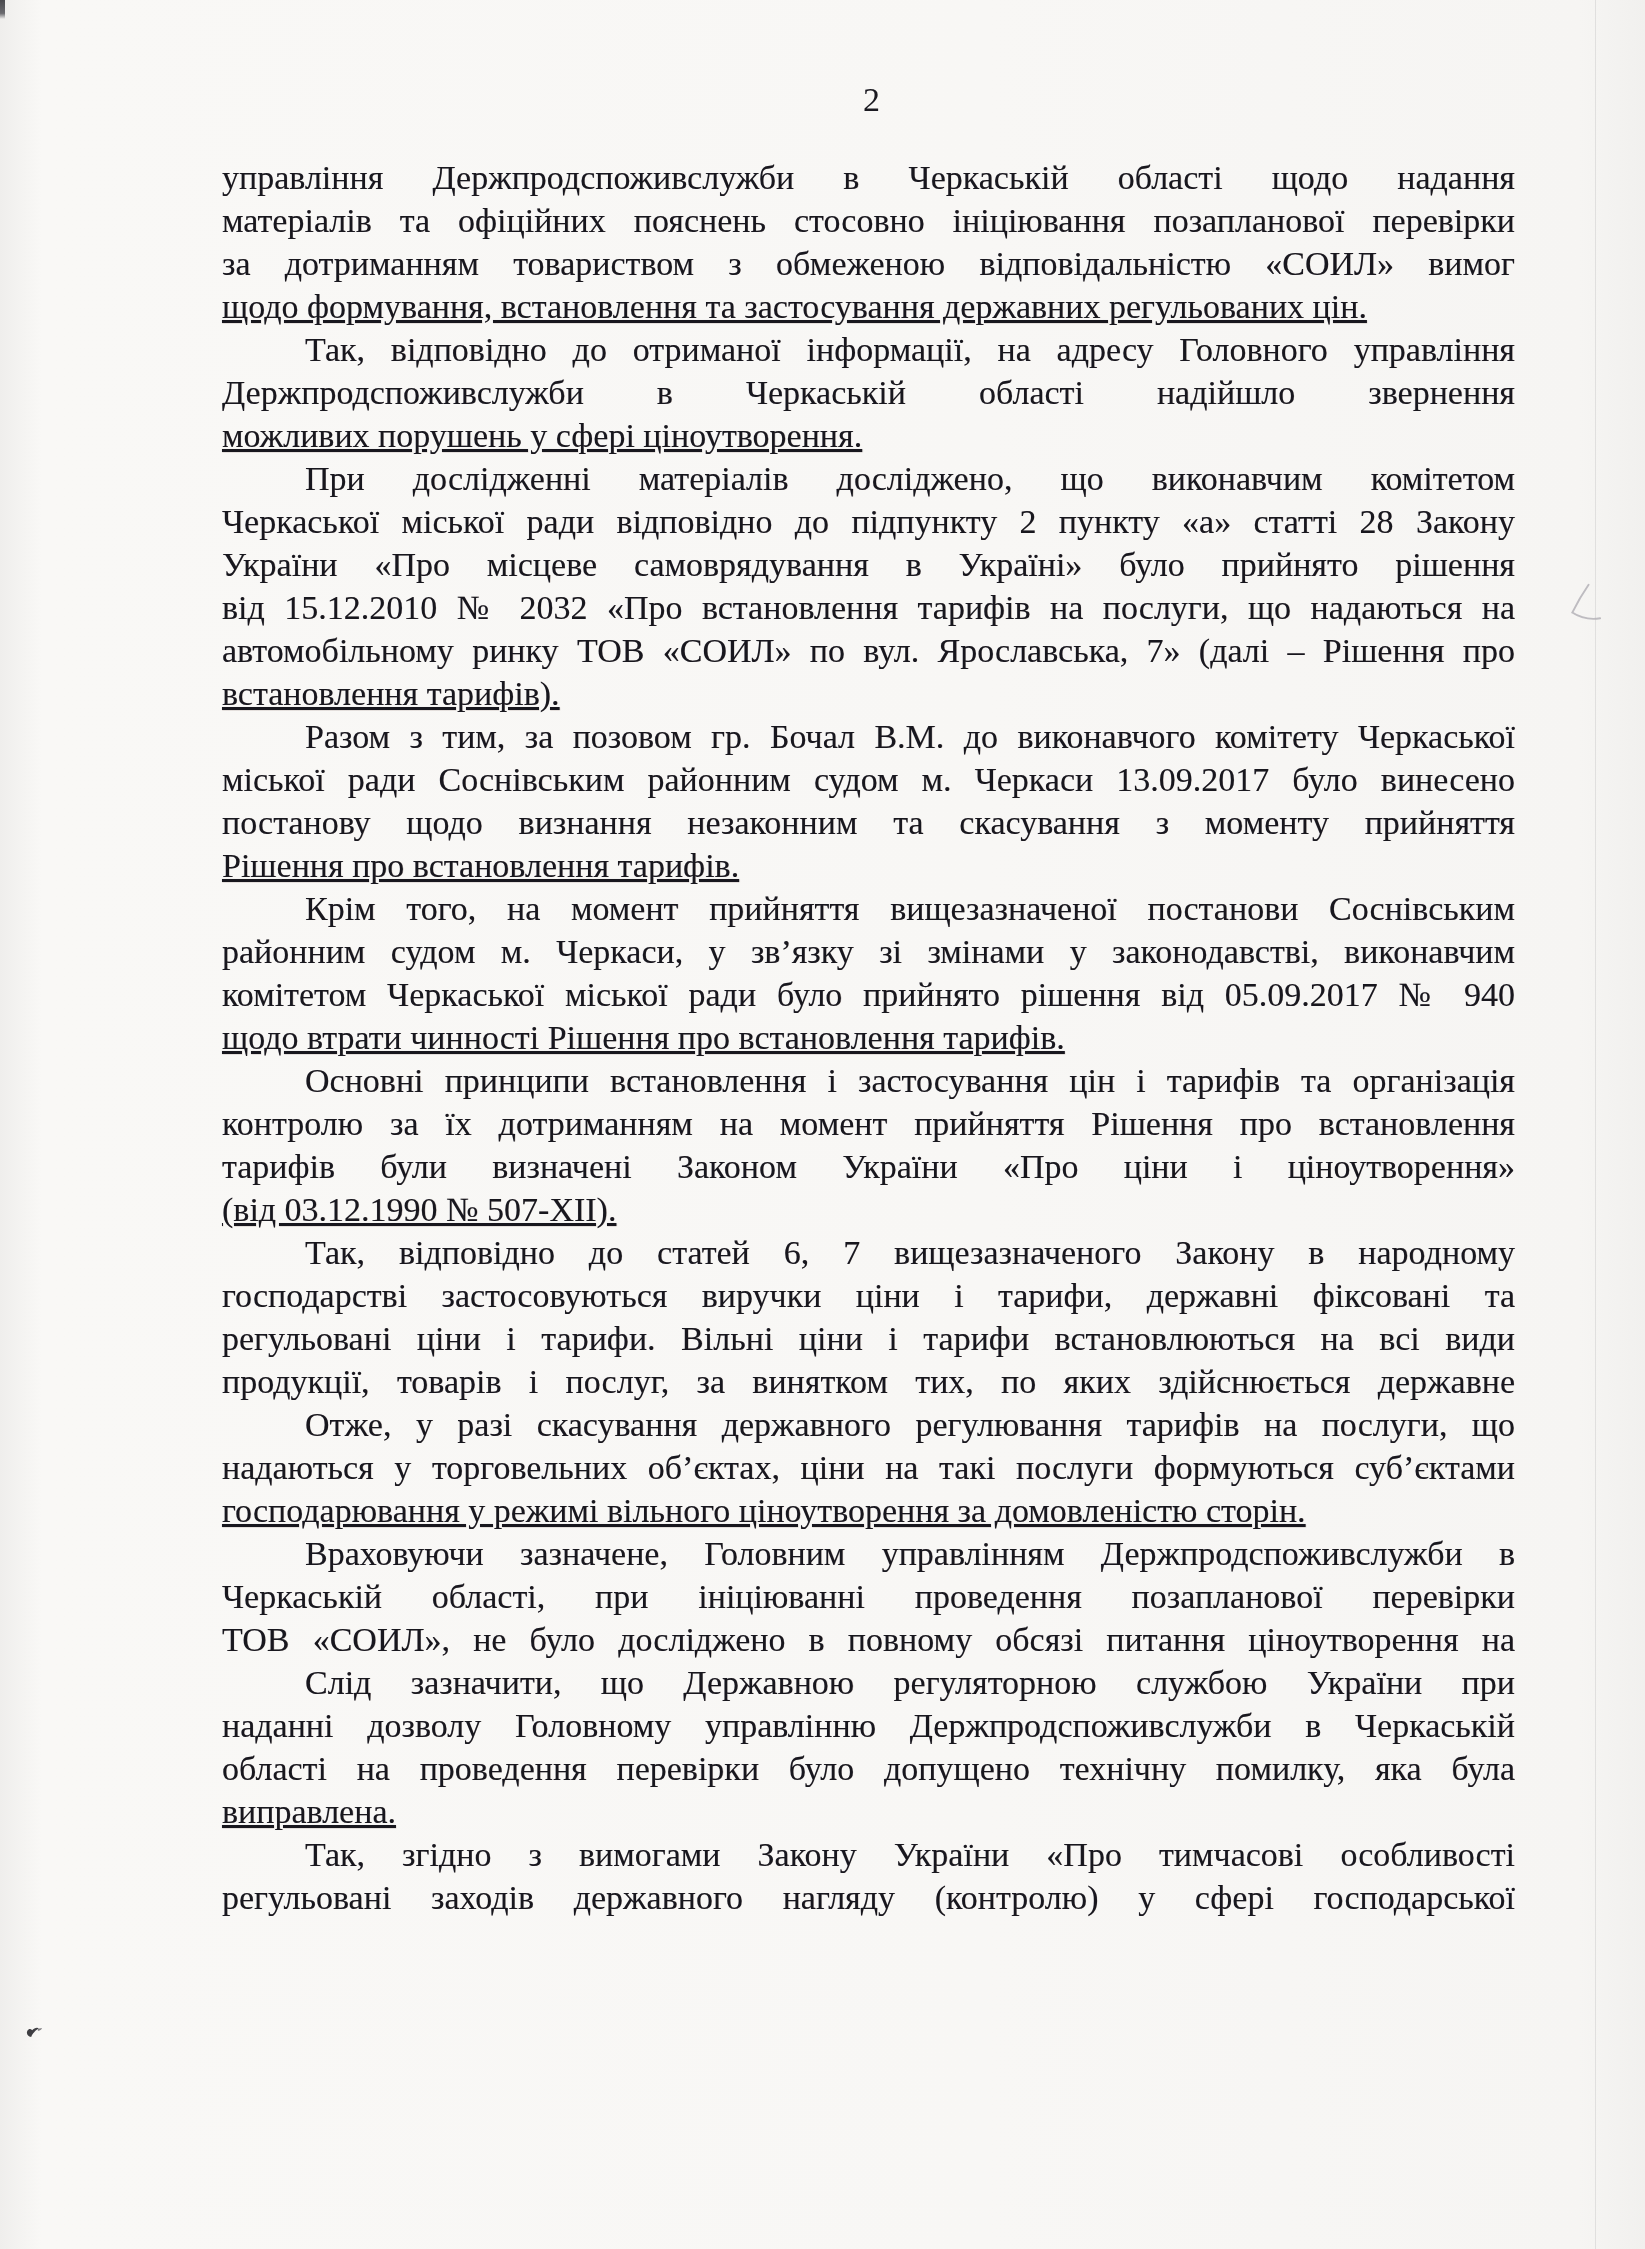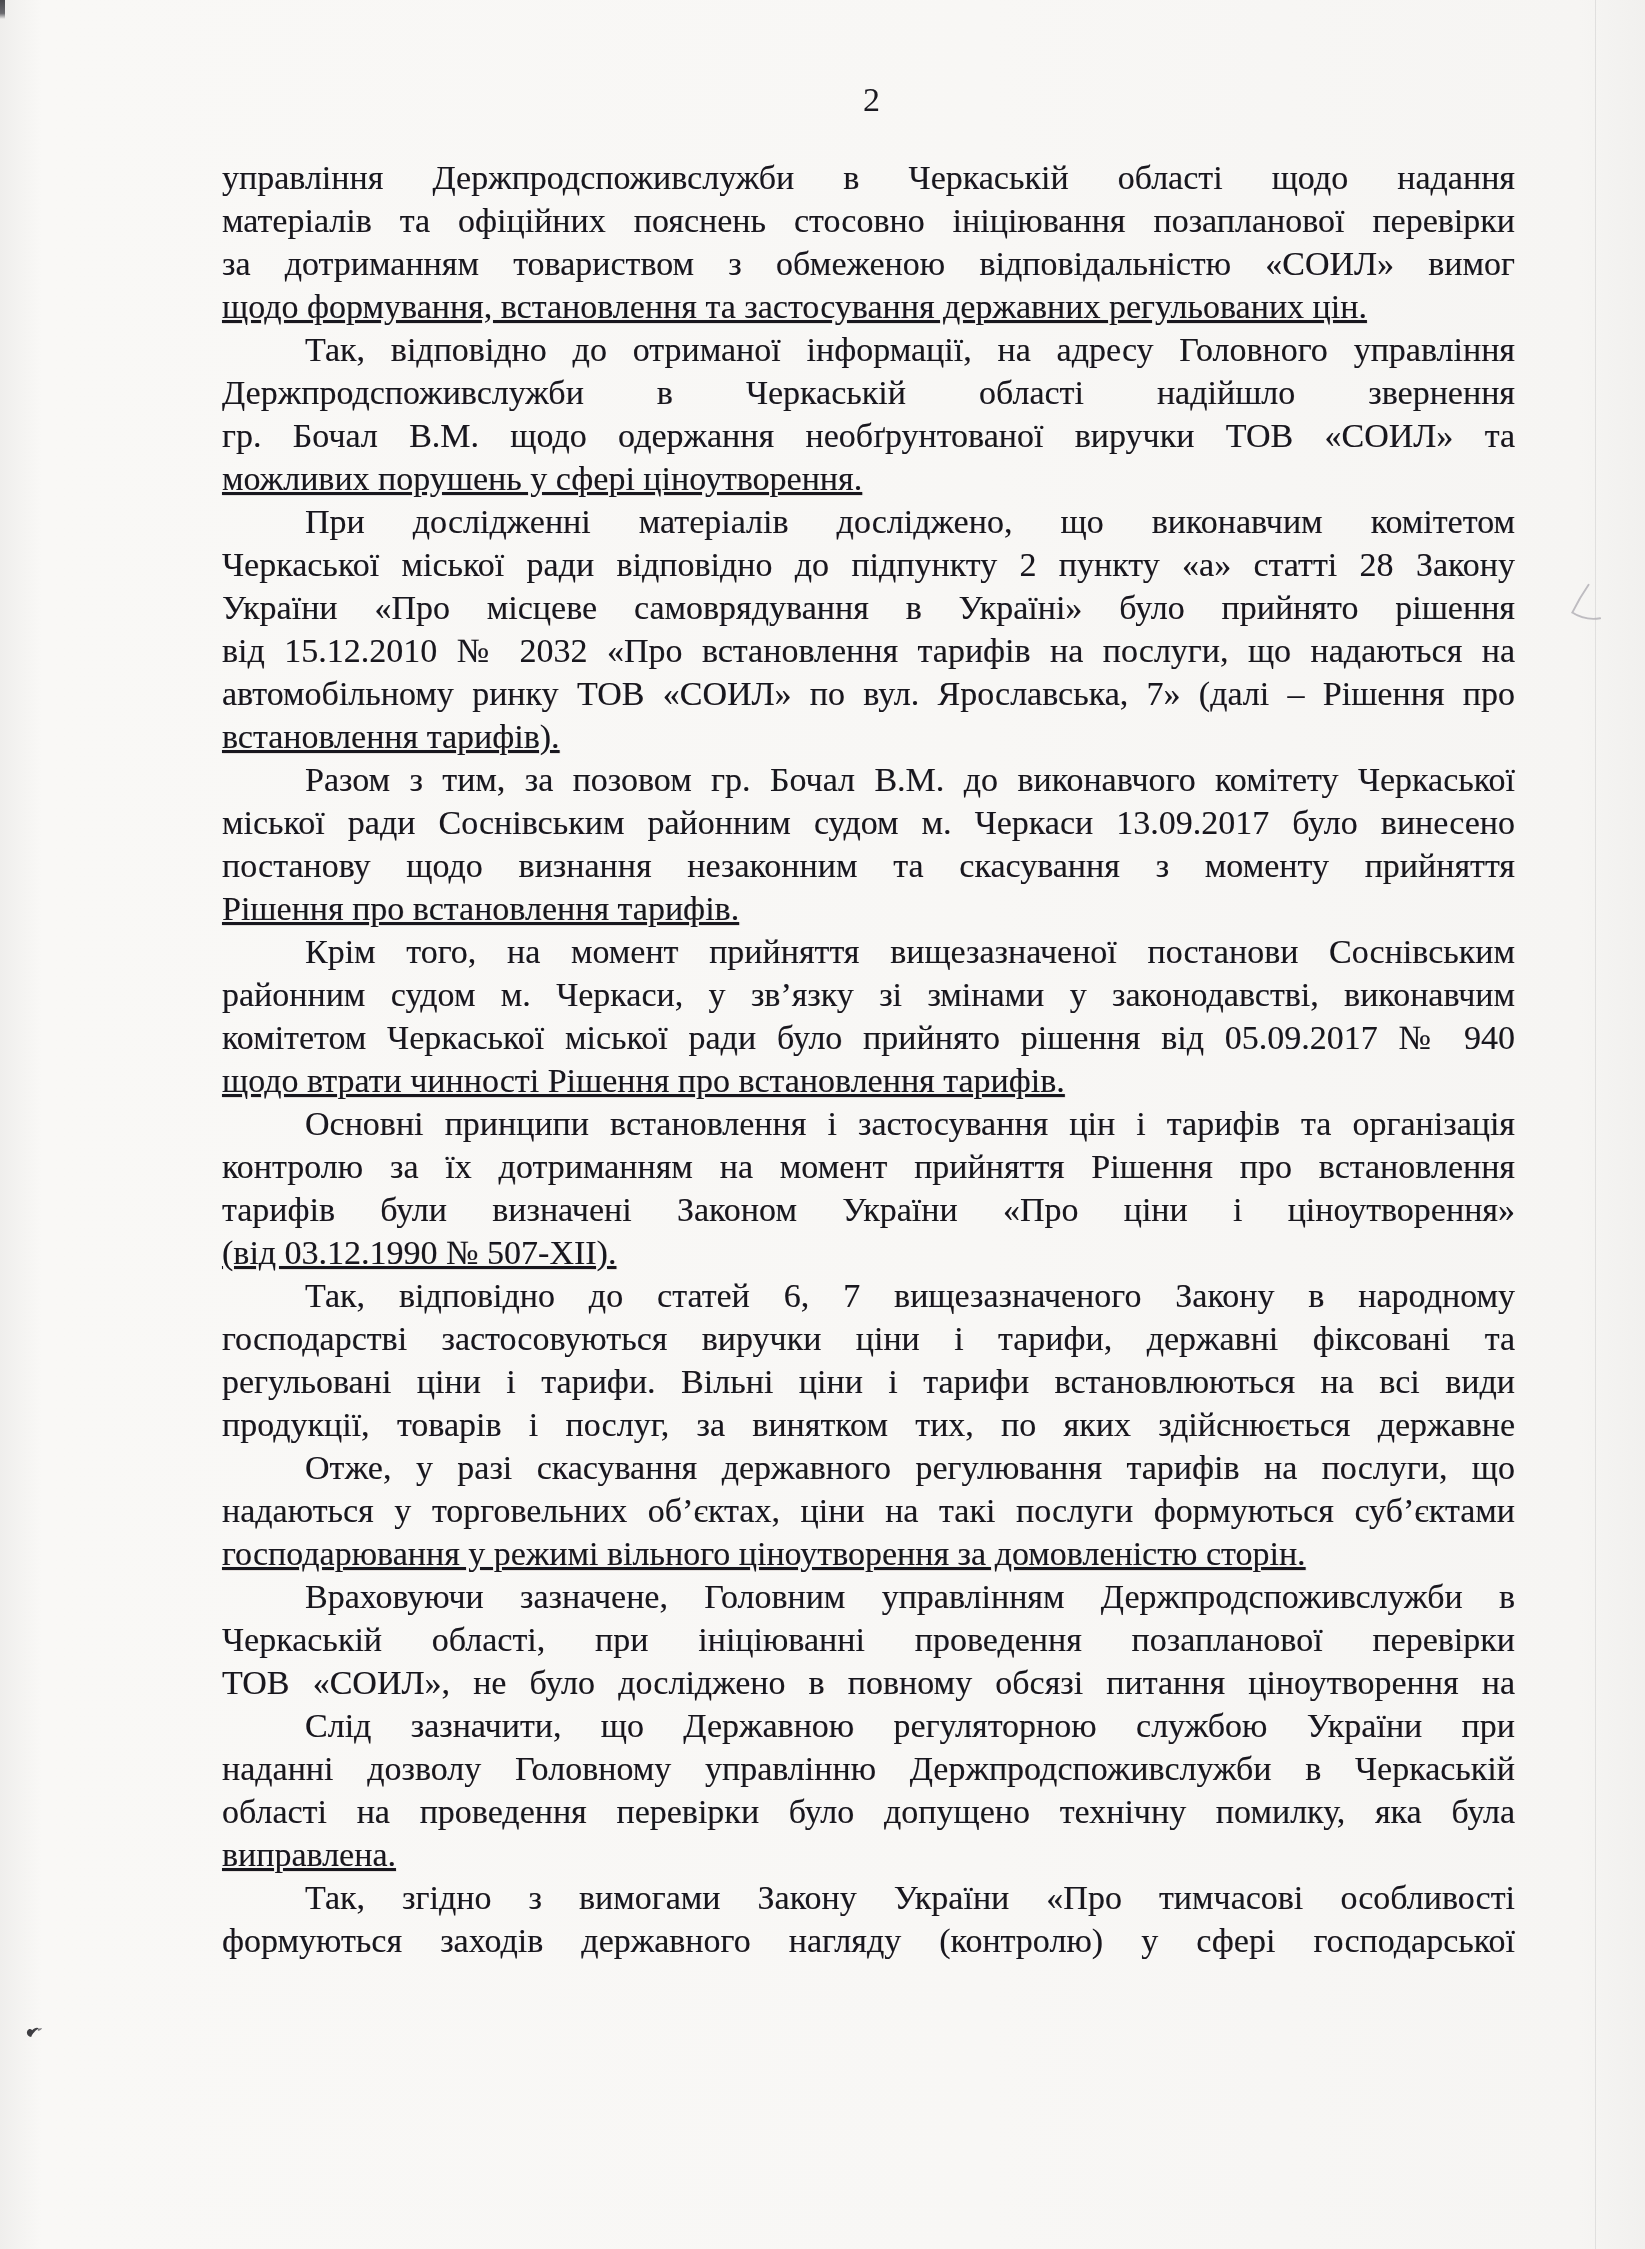--- a/index.html
+++ b/index.html
@@ -92,21 +92,20 @@
   <div class="doc-body">
       <div class="para">
         <div class="line">управління Держпродспоживслужби в Черкаській області щодо надання</div>
         <div class="line">матеріалів та офіційних пояснень стосовно ініціювання позапланової перевірки</div>
         <div class="line">за дотриманням товариством з обмеженою відповідальністю «СОИЛ» вимог</div>
         <div class="line flush">щодо формування, встановлення та застосування державних регульованих цін.</div>
       </div>
       <div class="para">
         <div class="line indent">Так, відповідно до отриманої інформації, на адресу Головного управління</div>
         <div class="line">Держпродспоживслужби в Черкаській області надійшло звернення</div>
-        <div class="line">гр. Бочал В.М. щодо одержання необґрунтованої виручки ТОВ «СОИЛ» та</div>
         <div class="line flush">можливих порушень у сфері ціноутворення.</div>
       </div>
       <div class="para">
         <div class="line indent">При дослідженні матеріалів досліджено, що виконавчим комітетом</div>
         <div class="line">Черкаської міської ради відповідно до підпункту 2 пункту «а» статті 28 Закону</div>
         <div class="line">України «Про місцеве самоврядування в Україні» було прийнято рішення</div>
         <div class="line">від 15.12.2010 № 2032 «Про встановлення тарифів на послуги, що надаються на</div>
         <div class="line">автомобільному ринку ТОВ «СОИЛ» по вул. Ярославська, 7» (далі – Рішення про</div>
         <div class="line flush">встановлення тарифів).</div>
       </div>
@@ -145,21 +144,21 @@
         <div class="line">ТОВ «СОИЛ», не було досліджено в повному обсязі питання ціноутворення на</div>
       </div>
       <div class="para">
         <div class="line indent">Слід зазначити, що Державною регуляторною службою України при</div>
         <div class="line">наданні дозволу Головному управлінню Держпродспоживслужби в Черкаській</div>
         <div class="line">області на проведення перевірки було допущено технічну помилку, яка була</div>
         <div class="line flush">виправлена.</div>
       </div>
       <div class="para">
         <div class="line indent">Так, згідно з вимогами Закону України «Про тимчасові особливості</div>
-        <div class="line">формуються заходів державного нагляду (контролю) у сфері господарської</div>
+        <div class="line">регульовані заходів державного нагляду (контролю) у сфері господарської</div>
       </div>
     </div>
 
   <div class="scan-corner-artifact"></div>
 
   <div class="scan-edge-line"></div>
 
   <svg class="pencil-mark" width="53" height="48" viewBox="0 0 110 100">
     <path d="M76 14 Q58 40 42 72 Q68 89 100 84" fill="none" stroke="#b4b2b7" stroke-width="4" stroke-linecap="round" opacity="0.85"></path>
   </svg>

